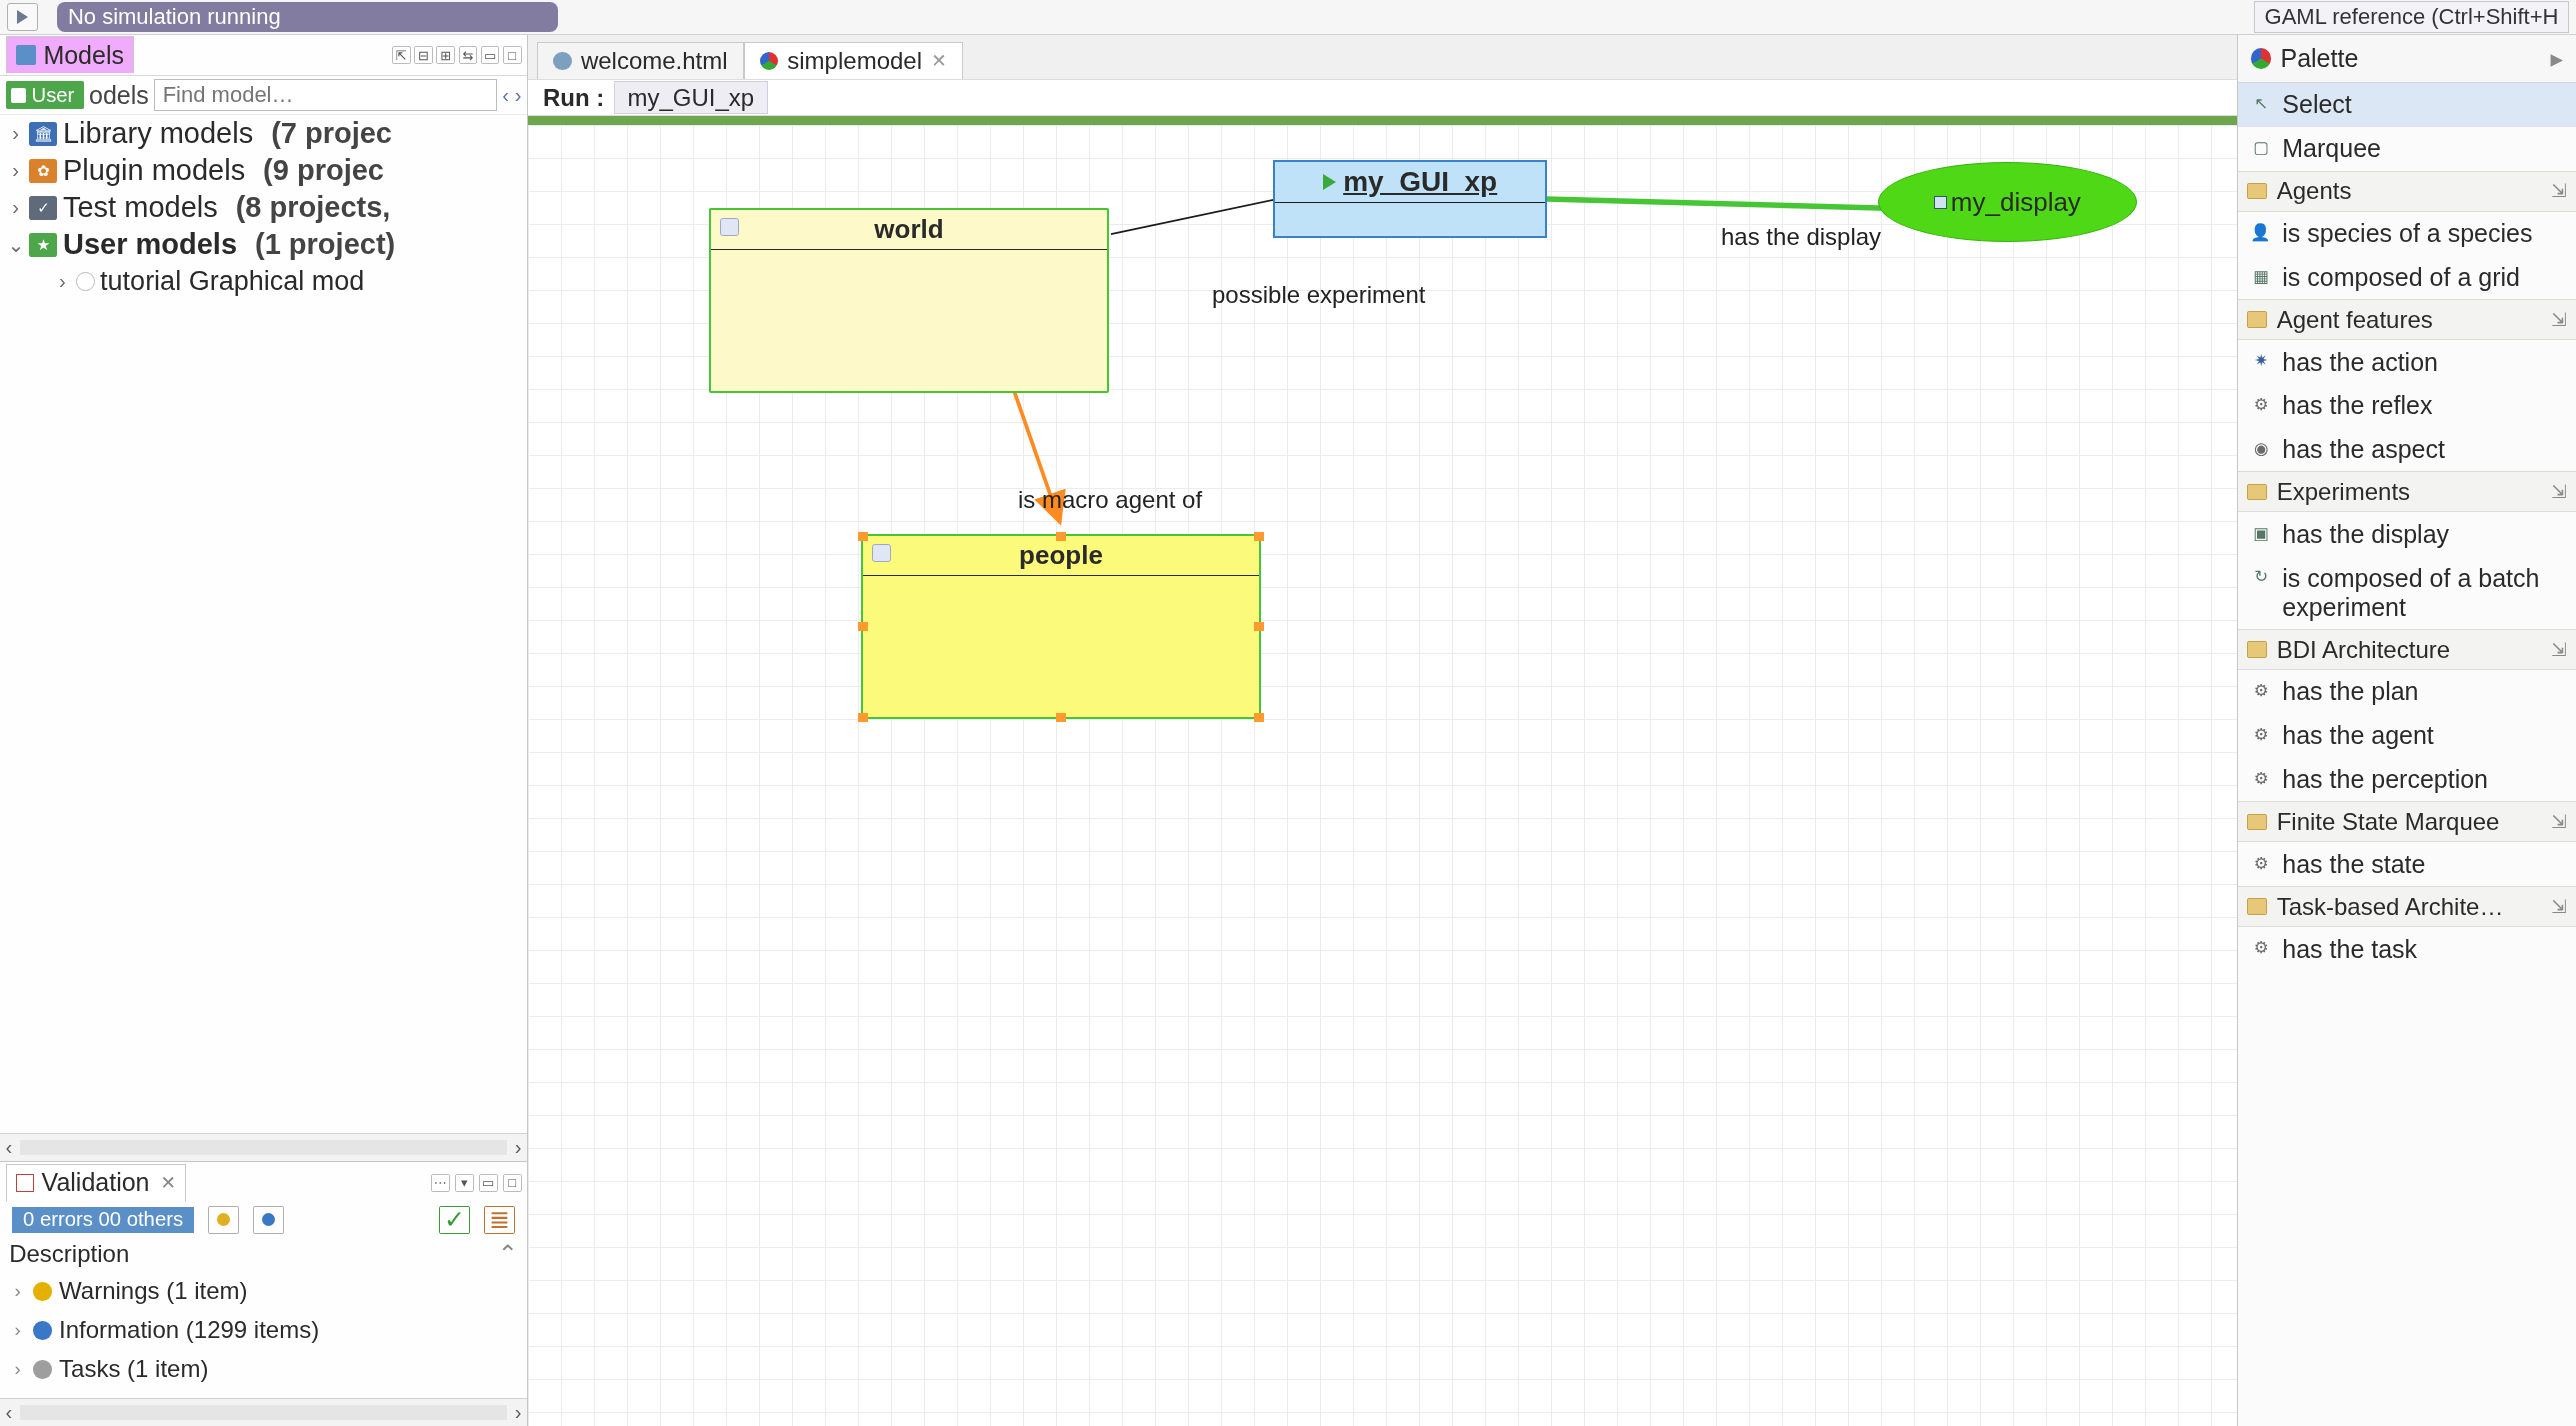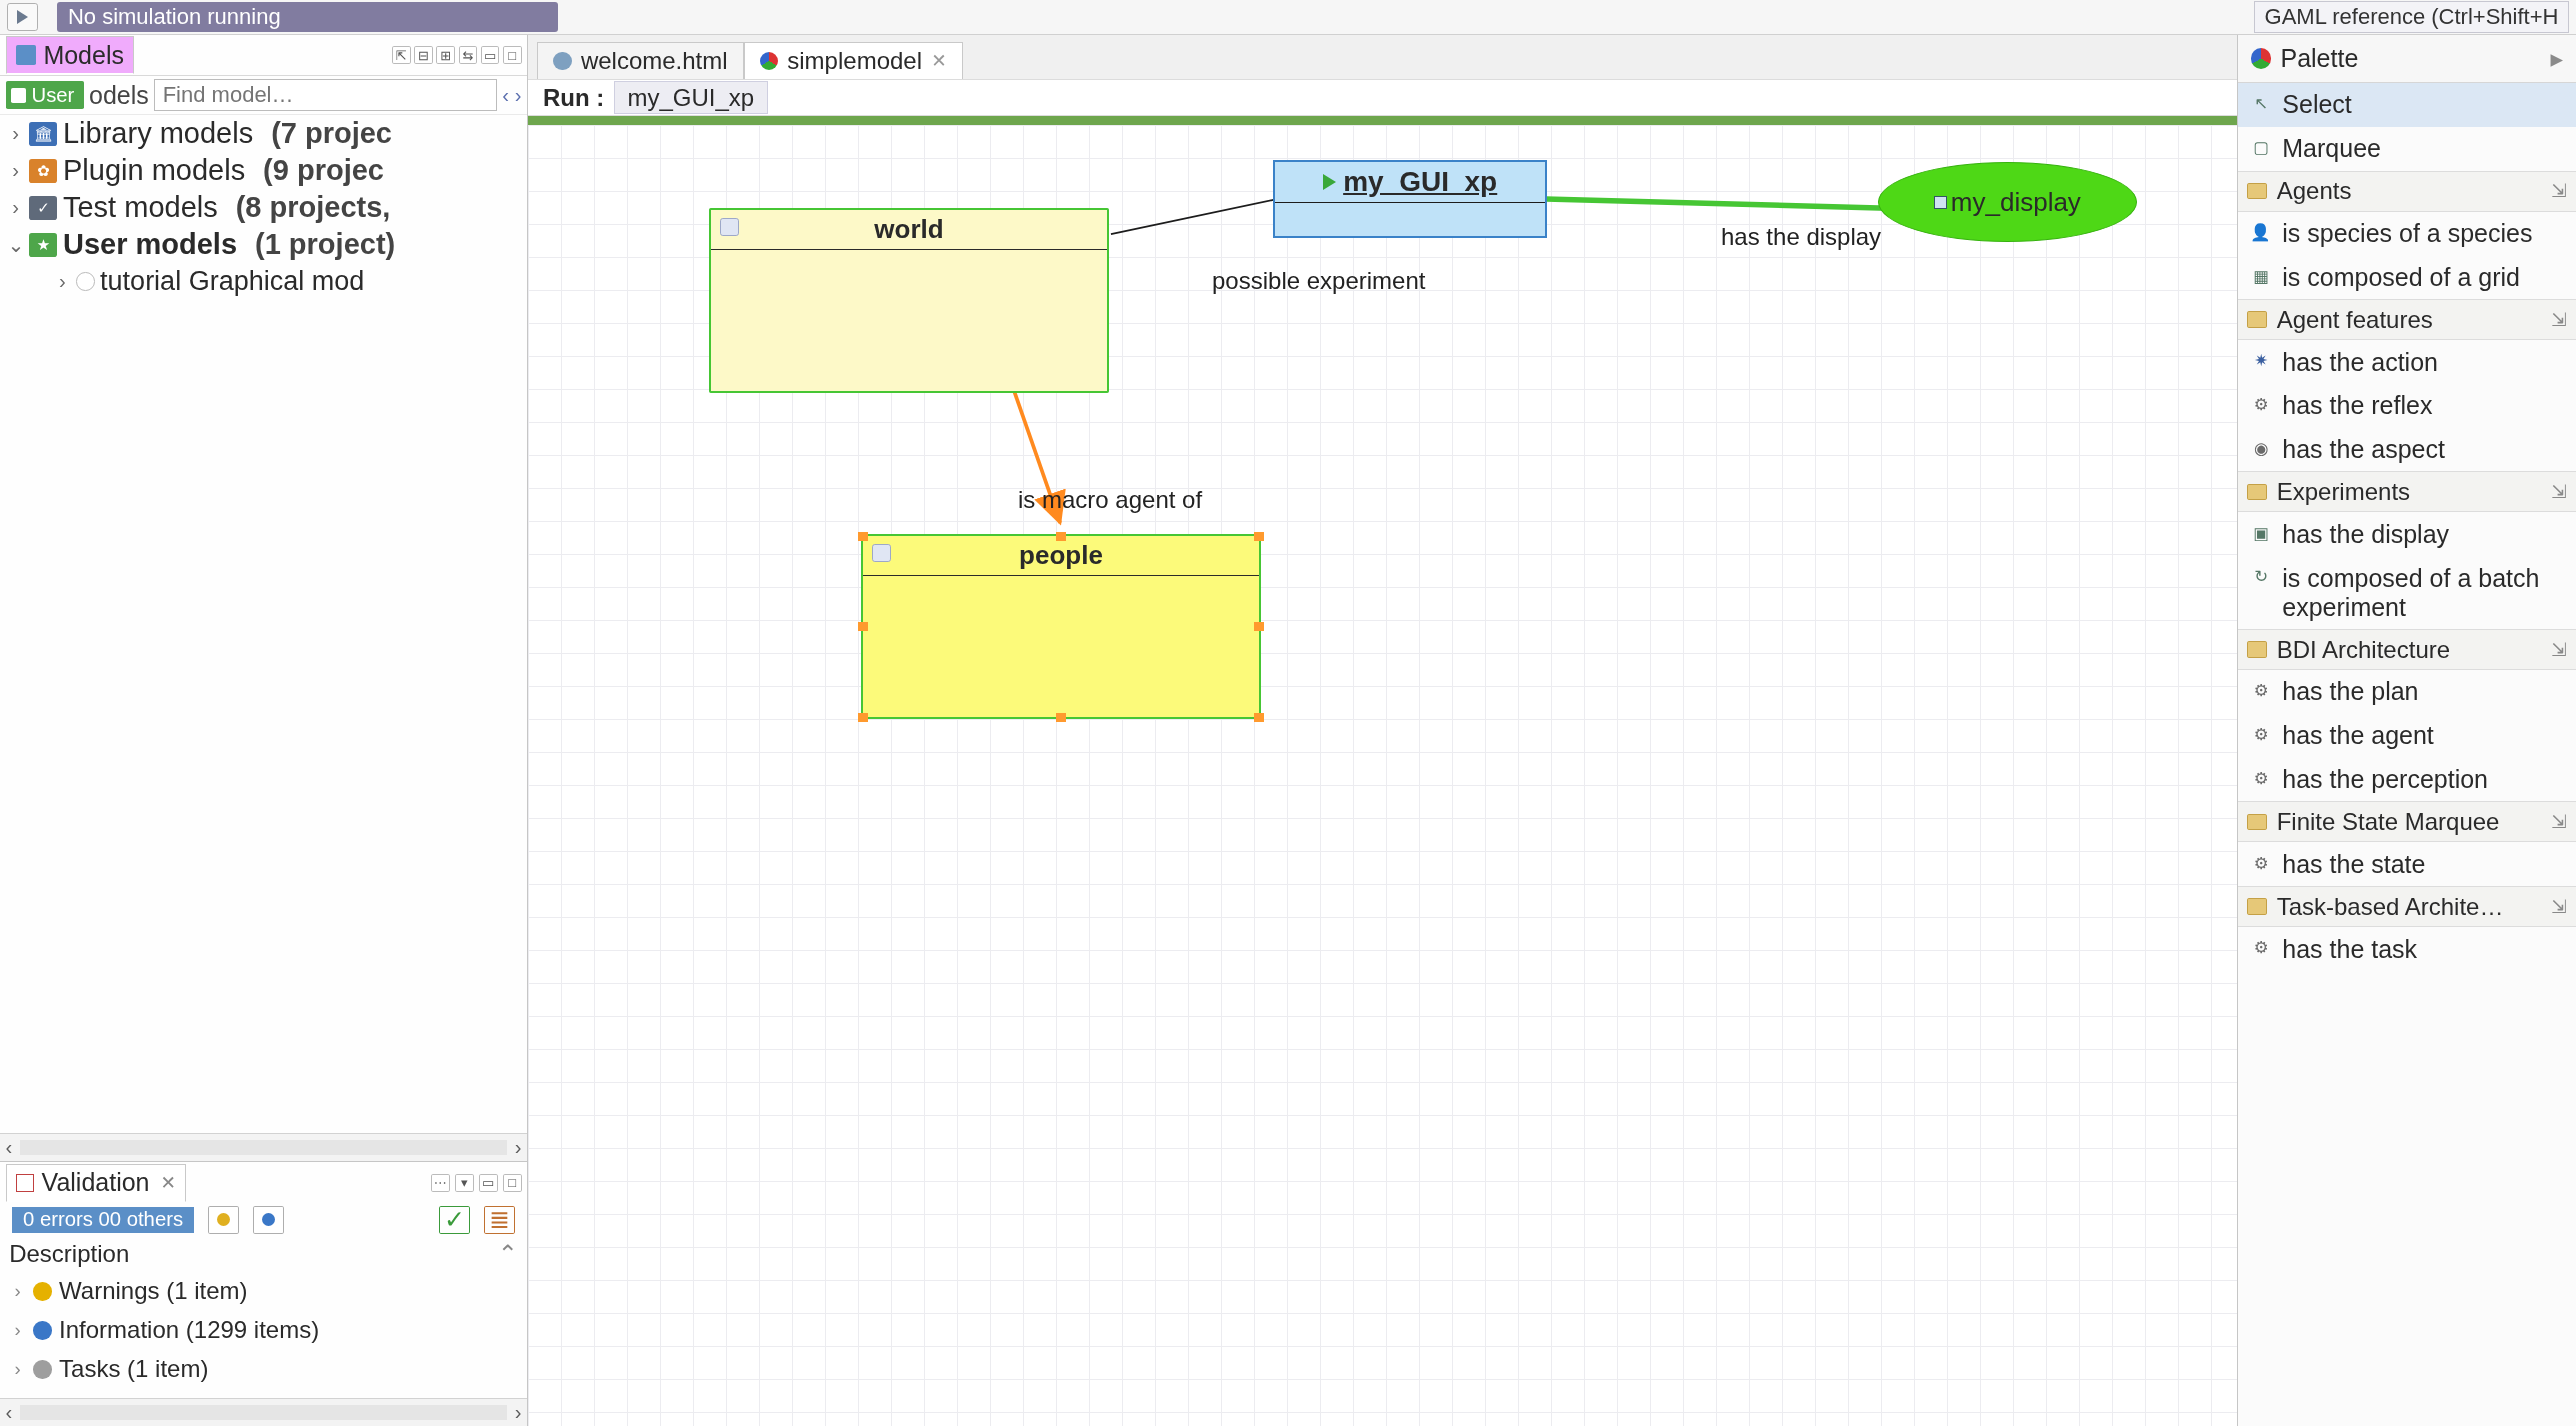--- a/index.html
+++ b/index.html
@@ -2,21 +2,21 @@
 <html style="font-size:15px"><head>
   <meta charset="utf-8">
   <style>
     * { margin:0; padding:0; box-sizing:border-box; font-family:"Segoe UI",Arial,sans-serif; }
     html,body { width:100%; height:100%; background:#f0f0f0; overflow:hidden; }
     body { font-size:25px; color:#2a2a2a; }
 
     
     .top-bar { height:35px; background:#f6f6f6; display:flex; align-items:center; padding:0 7.4px; border-bottom:0.9px solid #d0d0d0; }
     .play-btn{ width:31px;height:28px;border:0.9px solid #b0b0b0;border-radius:2.8px;display:flex;align-items:center;justify-content:center;background:#f9f9f9;margin-right:18.5px;}
-    .sim-status{ background:#817ca0;color:#fff;padding:1.8px 277px 1.8px 11px;border-radius:3px;font-size:22px;}
+    .sim-status{ background:#817ca0;color:#fff;padding:1.8px 277px 1.8px 11px;border-radius:8px;font-size:22px;}
     .top-spacer{flex:1;}
     .gaml-ref{ background:#f3f3f7;border:0.9px solid #c7c7d1;padding:1.8px 9.2px;font-size:22px;color:#333;}
 
     
     .workspace{ position:absolute; top:35px; bottom:0; left:0; right:0; display:flex; }
     .left-col{ width:528px; display:flex; flex-direction:column; background:#fefefe; border-right:0.9px solid #c6c6c6; }
     .center-col{ flex:1; display:flex; flex-direction:column; background:#f0f0f0; position:relative;}
     .right-col{ width:339px; background:#fbfbfb; border-left:0.9px solid #c6c6c6; display:flex; flex-direction:column; }
 
     
@@ -308,21 +308,21 @@
           <span class="handle" style="left:-4.6px;top:-4.6px"></span>
           <span class="handle" style="right:-4.6px;top:-4.6px"></span>
           <span class="handle" style="left:-4.6px;bottom:-4.6px"></span>
           <span class="handle" style="right:-4.6px;bottom:-4.6px"></span>
           <span class="handle" style="left:50%;top:-4.6px;margin-left:-4.6px"></span>
           <span class="handle" style="left:50%;bottom:-4.6px;margin-left:-4.6px"></span>
           <span class="handle" style="top:50%;left:-4.6px;margin-top:-4.6px"></span>
           <span class="handle" style="top:50%;right:-4.6px;margin-top:-4.6px"></span>
         </div>
 
-        <div class="edge-label" style="left:684px;top:142px">possible experiment</div>
+        <div class="edge-label" style="left:684px;top:156px">possible experiment</div>
         <div class="edge-label" style="left:490px;top:361px">is macro agent of</div>
         <div class="edge-label" style="left:1193px;top:98px">has the display</div>
 
      </div>
   </div>
 
   <div class="right-col">
      <div class="pal-head">
         <span class="pico"></span>
         <span>Palette</span>

